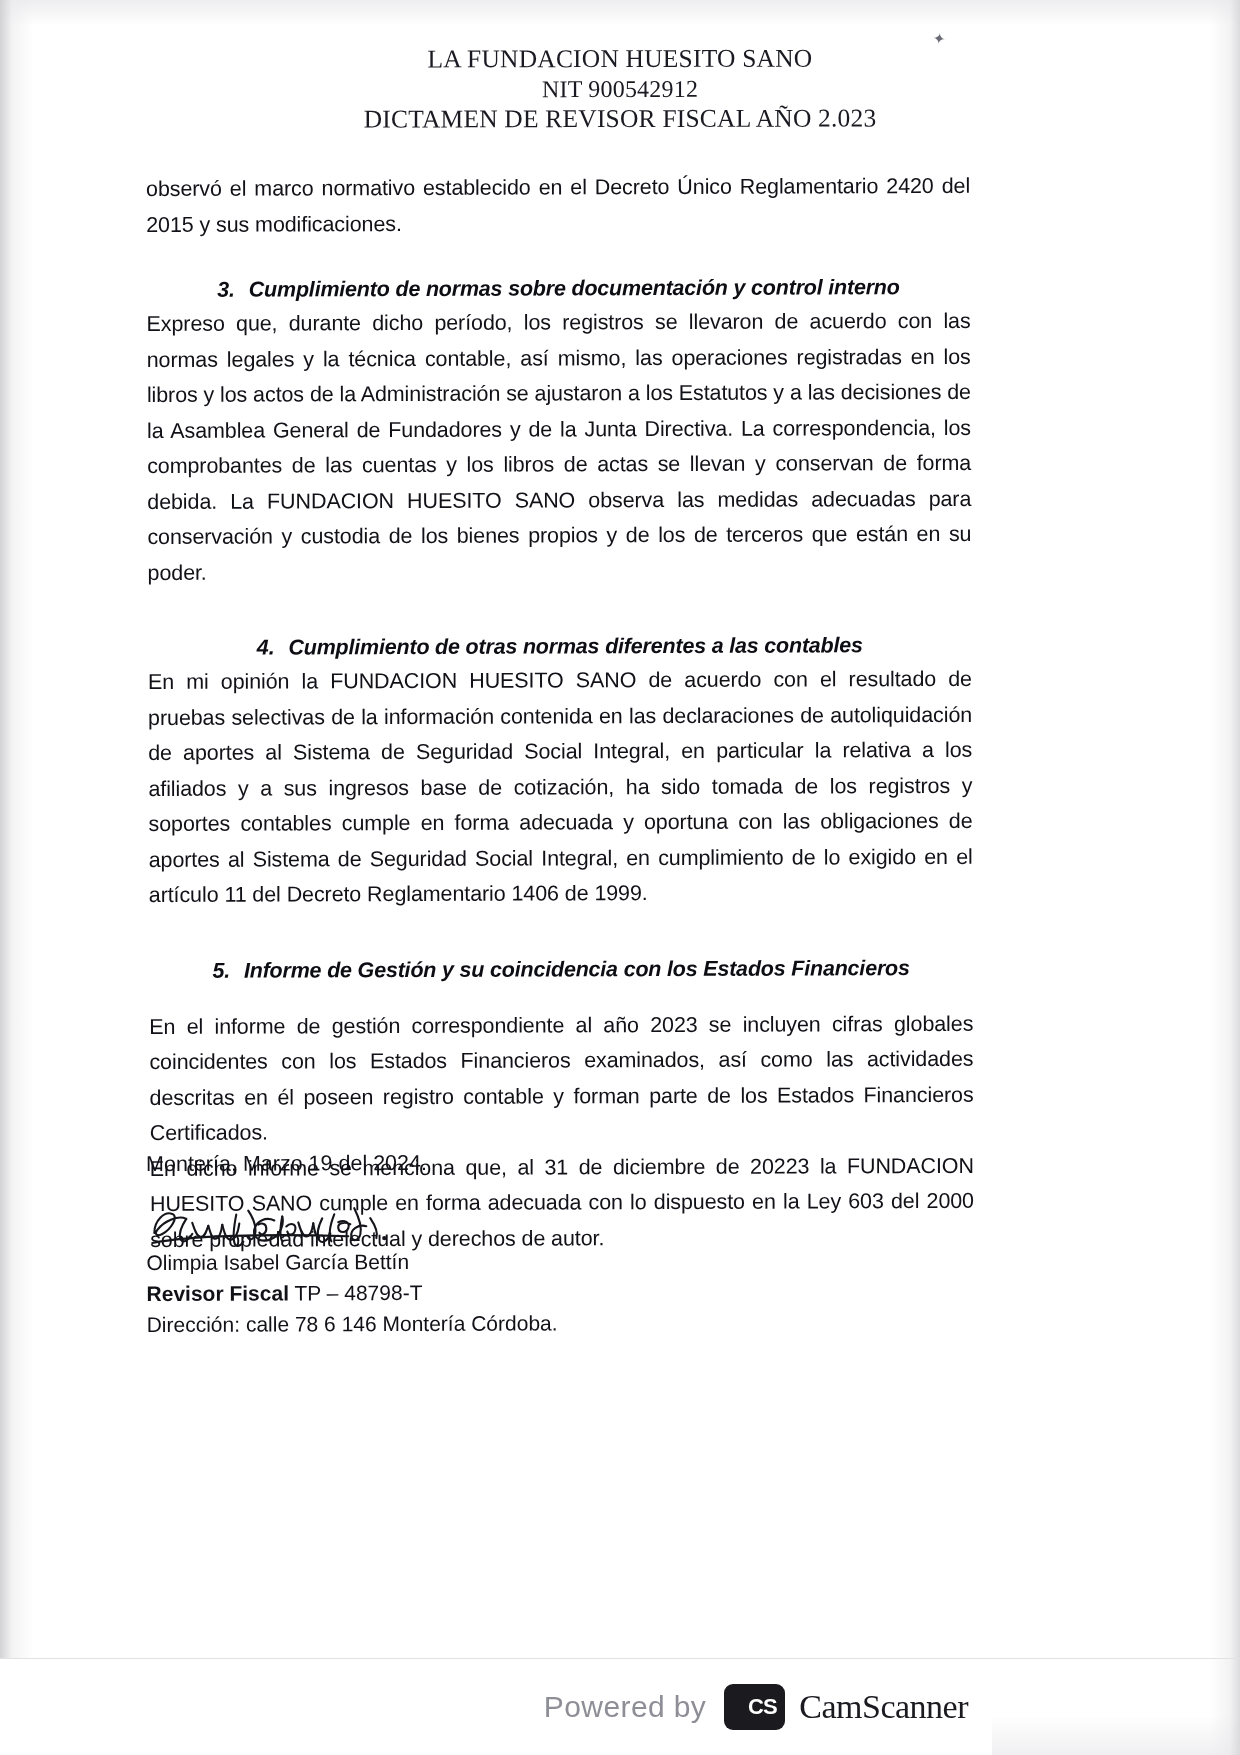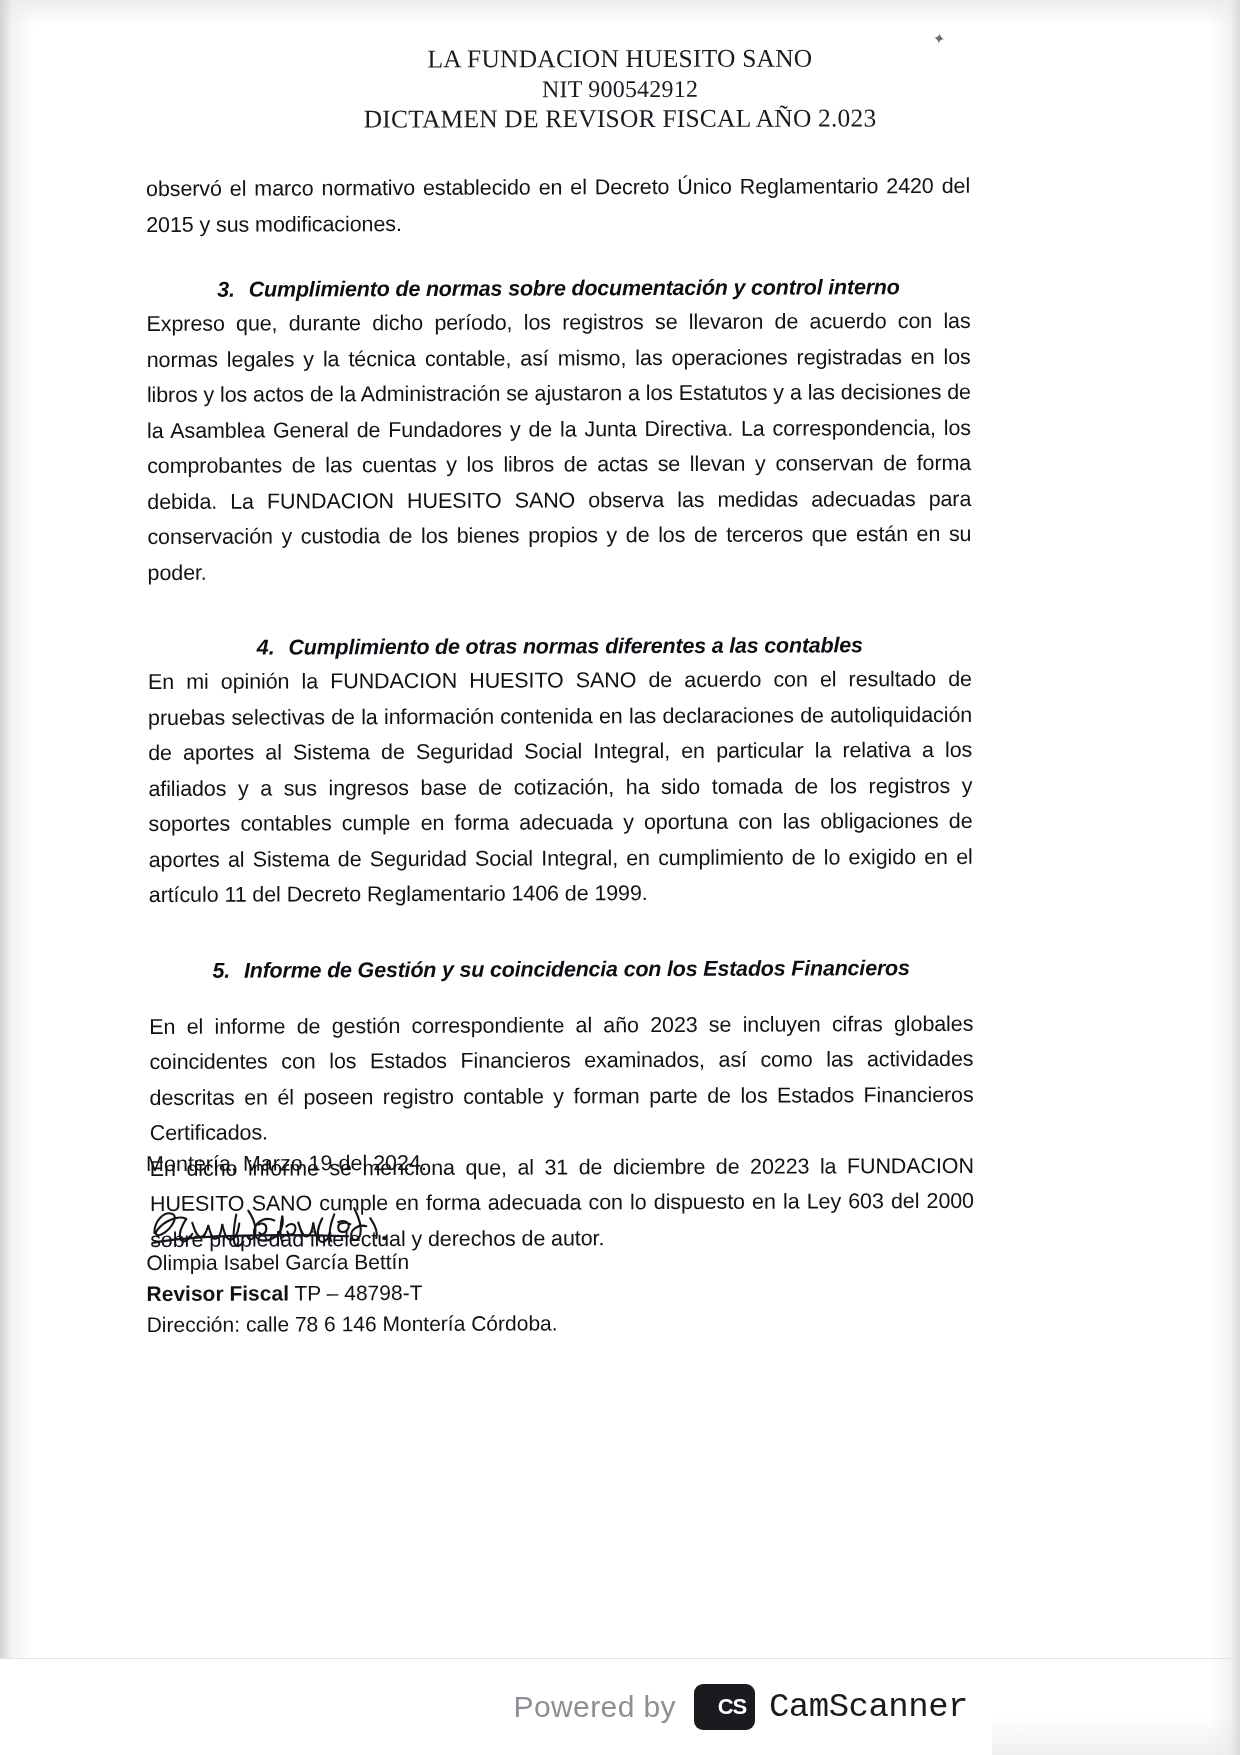--- a/index.html
+++ b/index.html
@@ -184,21 +184,21 @@
     align-items: center;
     justify-content: center;
     letter-spacing: -1px;
     margin-right: 14px;
     padding-left: 15px;
   }
   .cs-word {
     font-size: 34px;
     color: #1a1a20;
     letter-spacing: -0.5px;
-    font-family: Liberation Mono, monospace;
+    font-family: Liberation Serif, serif;
   }
   .footer-rule {
     position: absolute;
     left: 0;
     bottom: 96px;
     width: 1240px;
     height: 1px;
     background: #e2e2e4;
     z-index: 7;
   }

